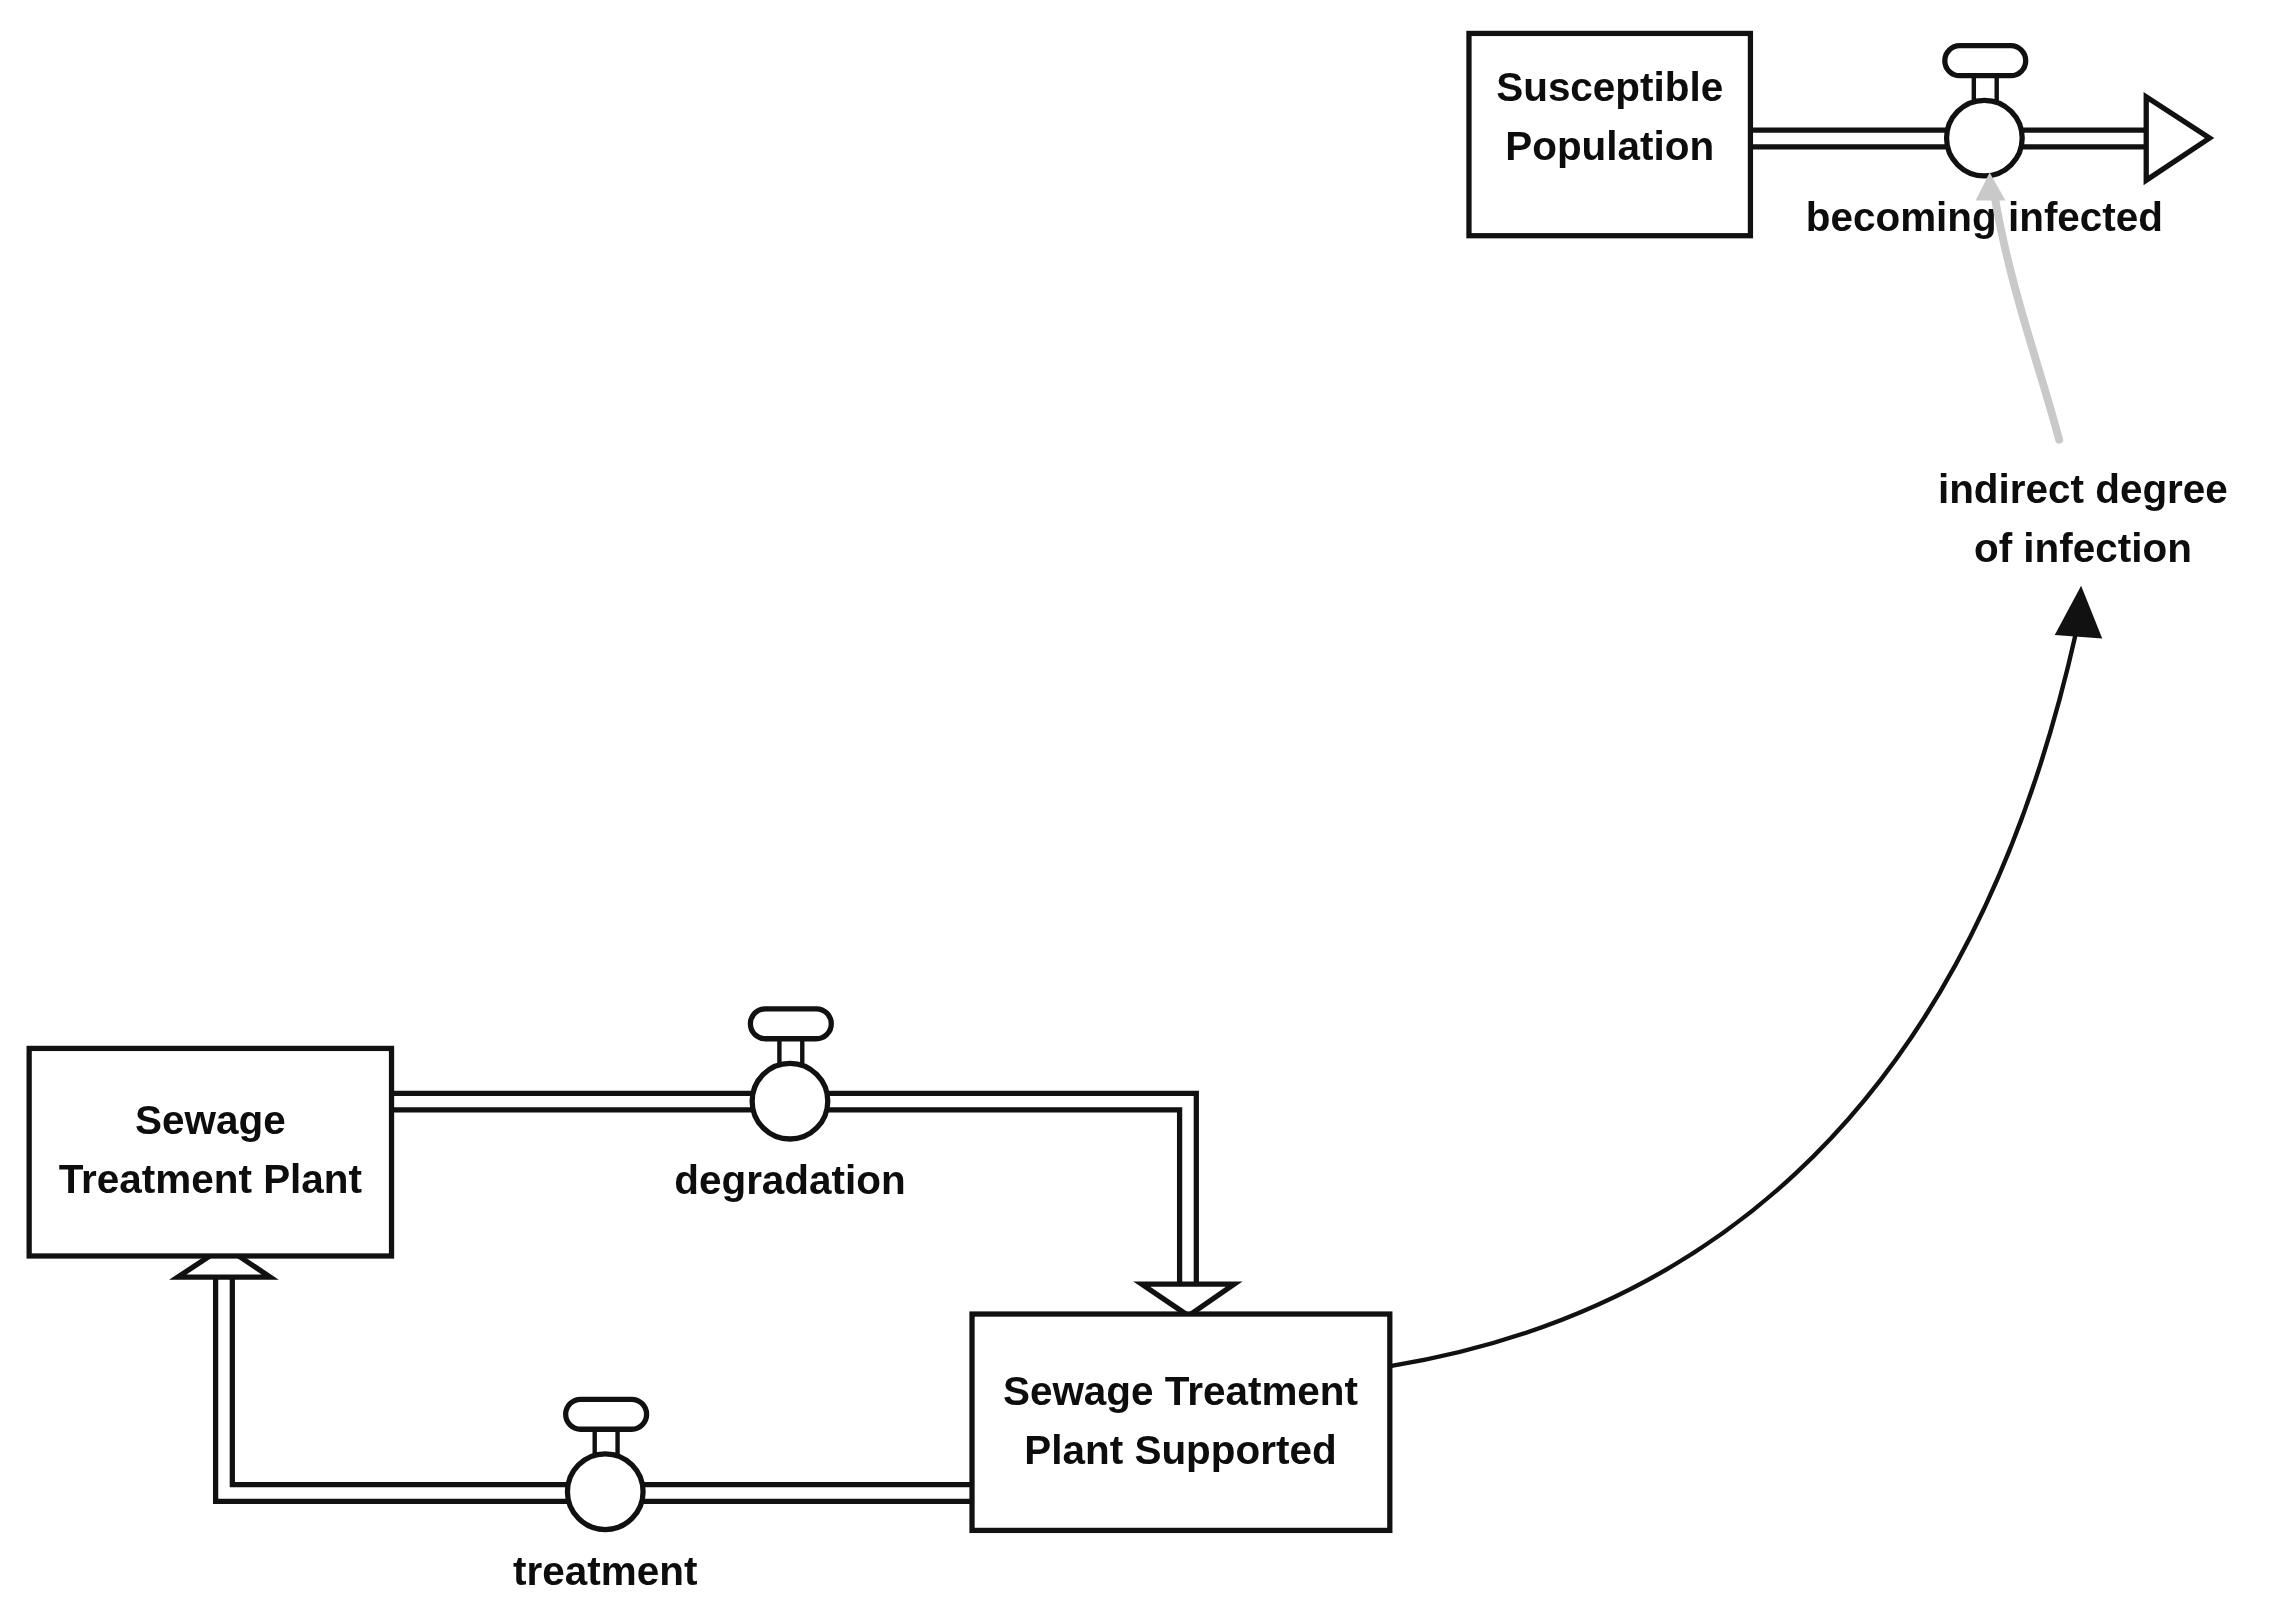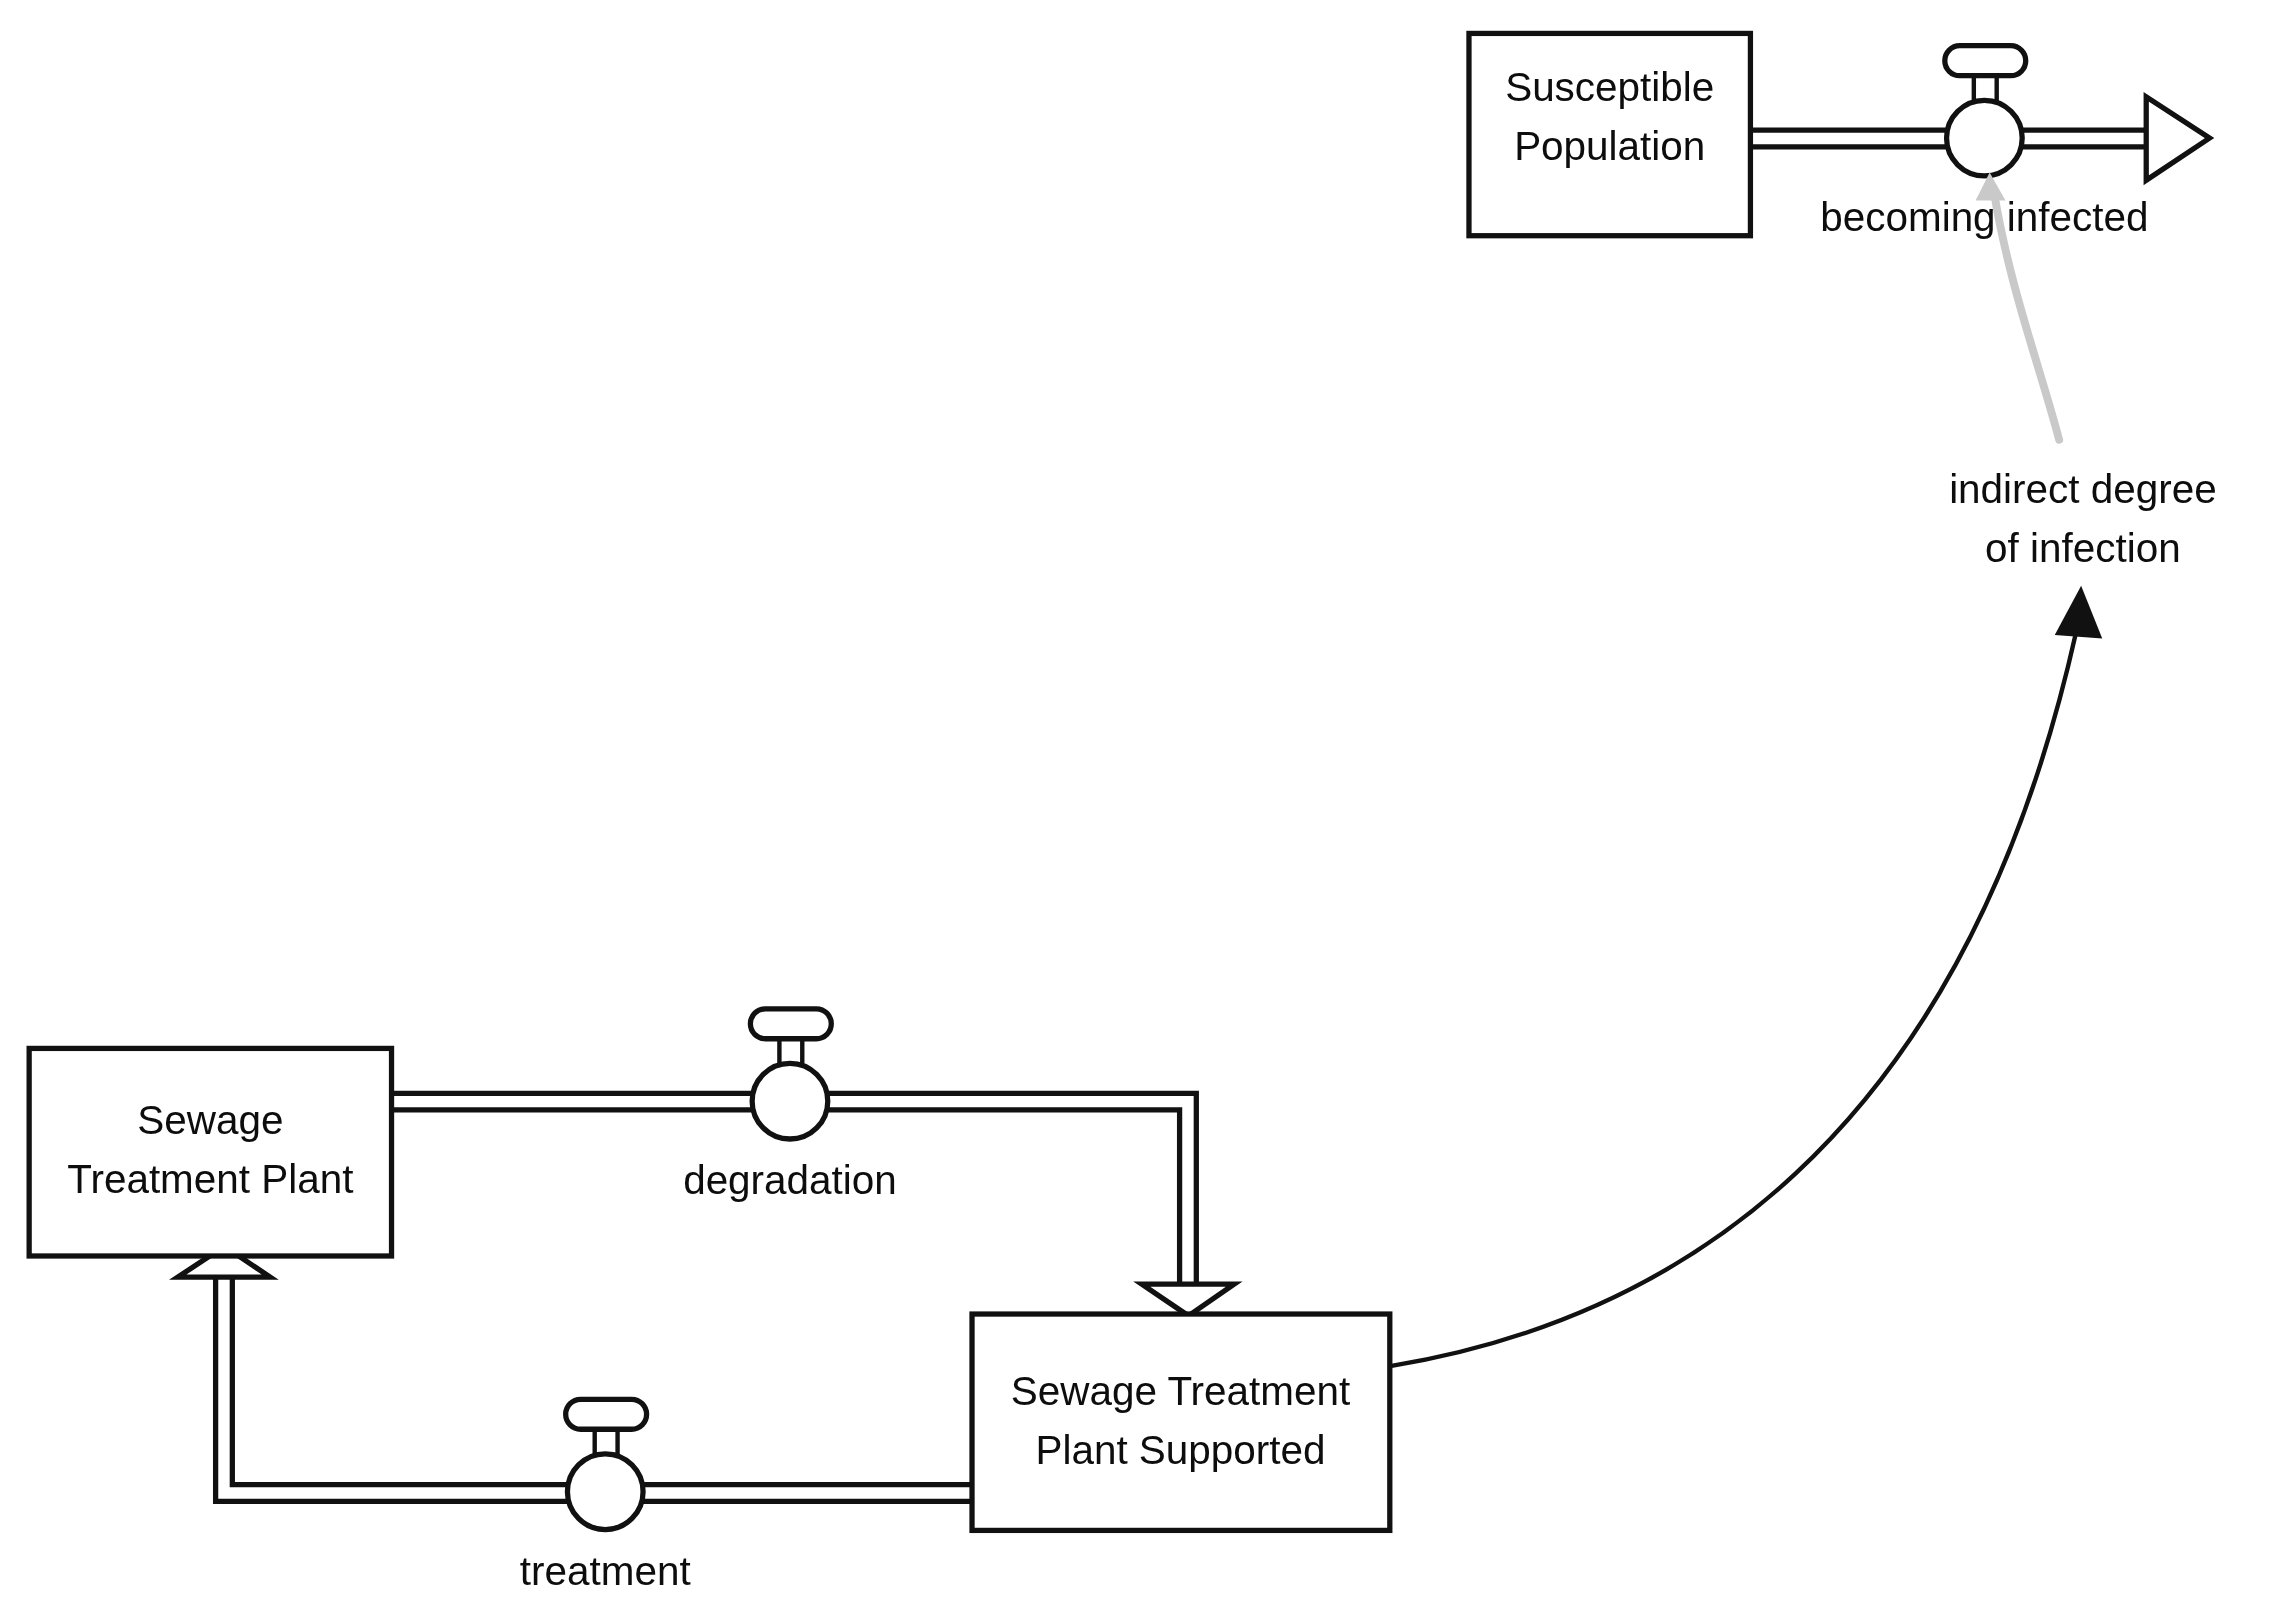--- a/index.html
+++ b/index.html
@@ -8,20 +8,21 @@
     padding: 0;
     background: #ffffff;
   }
   #stage {
     position: relative;
     width: 2273px;
     height: 1621px;
     background: #ffffff;
     overflow: hidden;
     font-family: "Liberation Sans", sans-serif;
+    font-weight: bold;
   }
   #diagram-svg {
     position: absolute;
     top: 0;
     left: 0;
     width: 2273px;
     height: 1621px;
   }
   .stock-label {
     font-family: "Liberation Sans", sans-serif;

